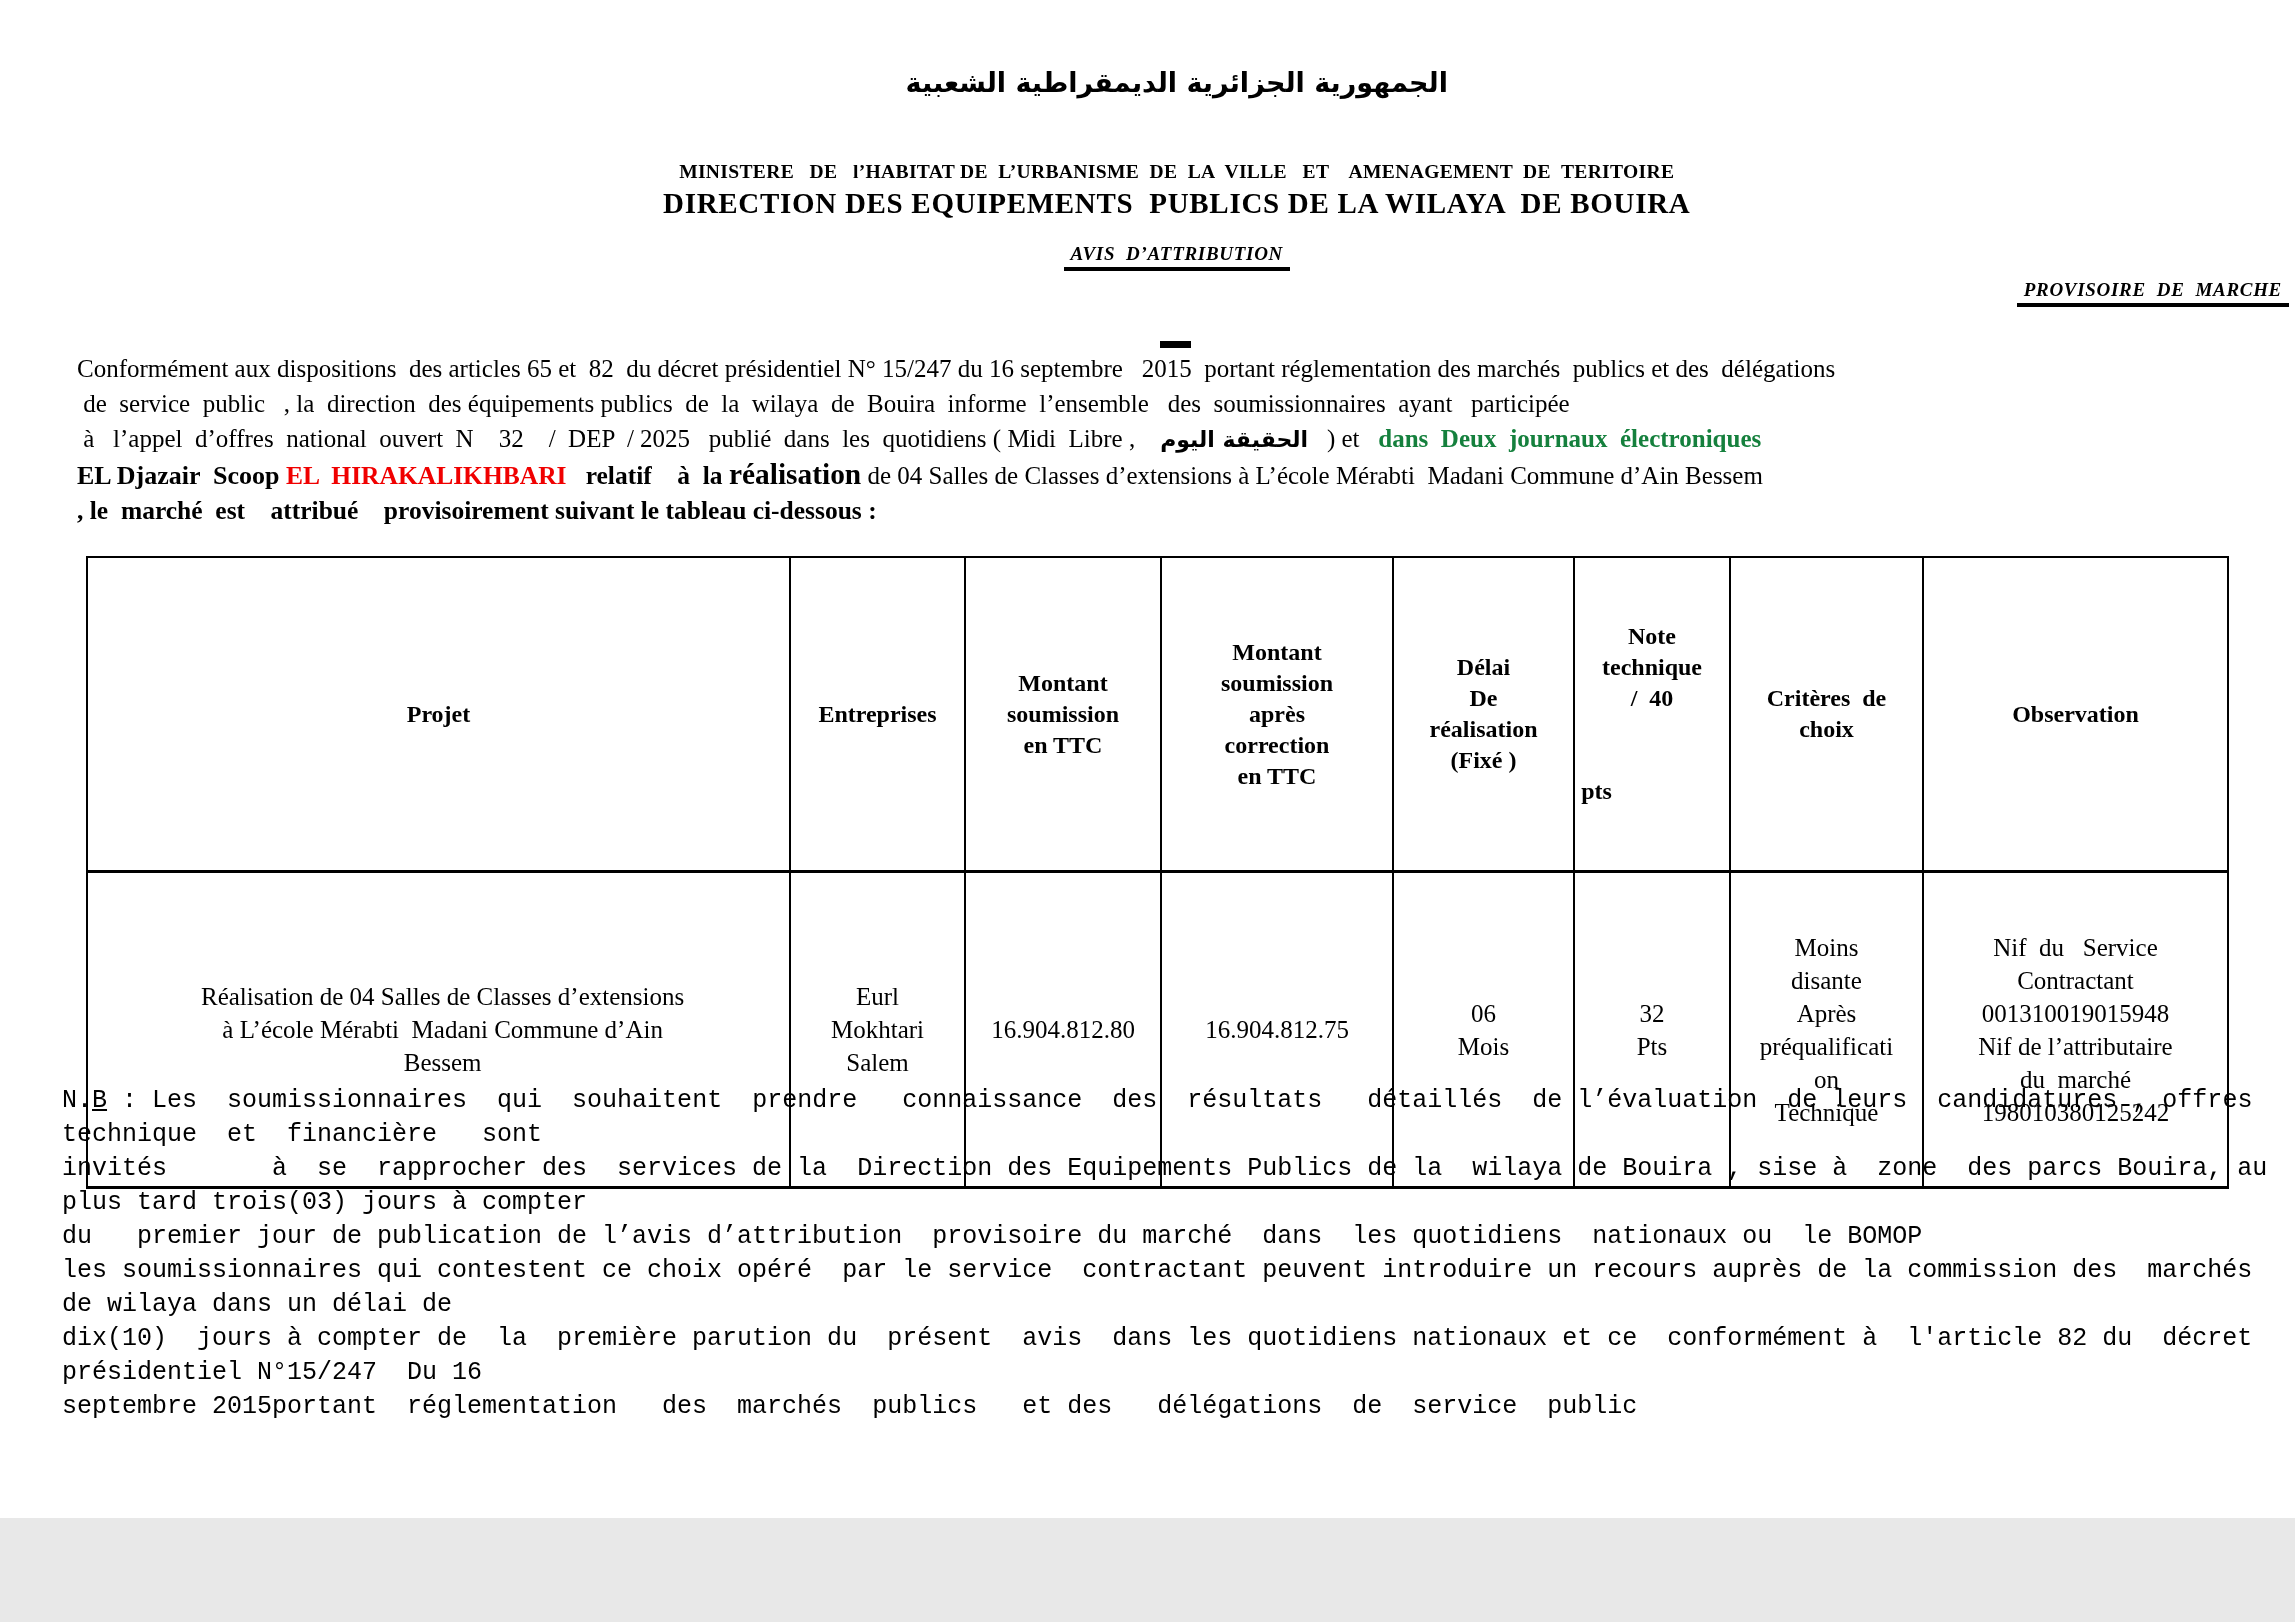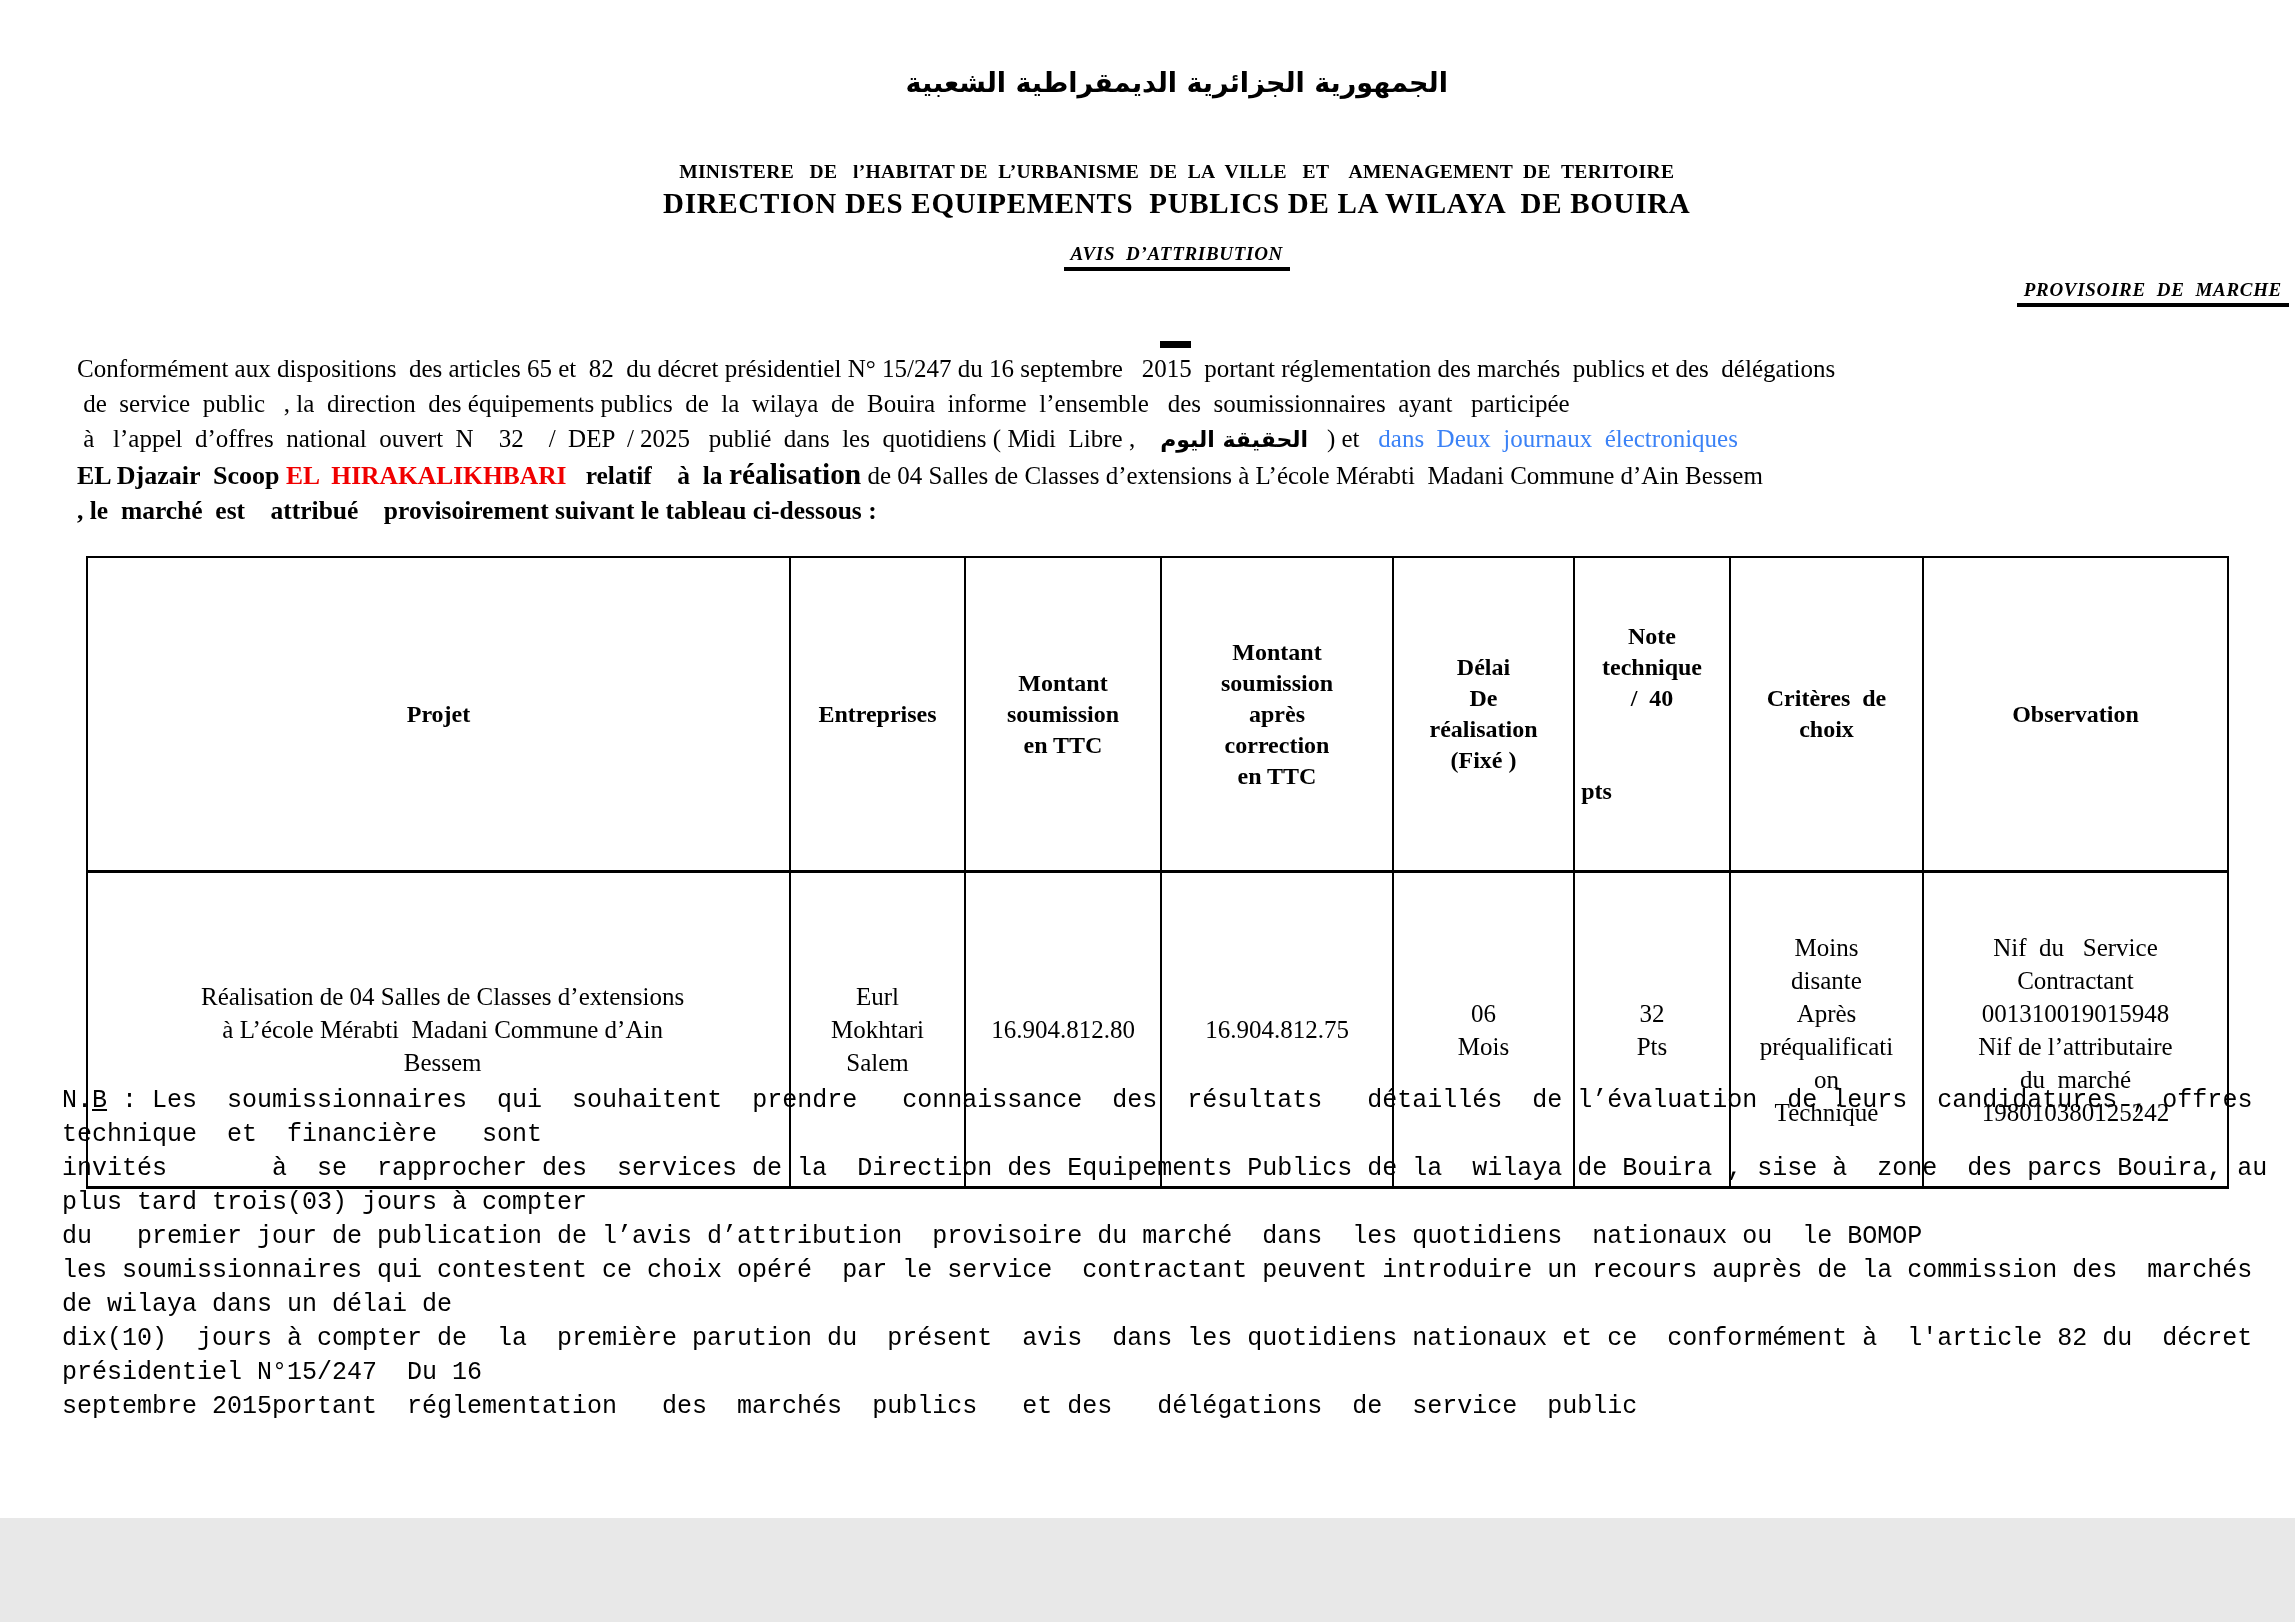--- a/index.html
+++ b/index.html
@@ -20,21 +20,21 @@
   .t-avis2{top:279px;text-align:right;}
   .avis-underline{display:inline-block;border-bottom:4.6px solid #000;padding:0 6.5px 2px 6.5px;font-size:19px;font-weight:700;letter-spacing:0.7px;white-space:pre-wrap;font-style:italic;}
   .sep-dash{position:absolute;left:1160px;top:341px;width:31px;height:6.5px;background:#000;}
 
   .intro{position:absolute;left:77px;top:351px;right:26px;font-size:25px;line-height:35px;}
   .line{white-space:pre-wrap;}
   .red{color:#f00000;font-weight:700;}
   .b-strong{font-weight:700;font-size:26px;}
   .b-mid{font-weight:700;font-size:25.5px;}
   .b-big{font-weight:700;font-size:29.4px;}
-  .red-cond{color:#3b82f6;}
+  .red-cond{color:#15803d;font-weight:bold;}
   .ar-inline{font-family:"DejaVu Sans",sans-serif;font-size:22px;font-weight:700;}
 
   .award-table{
     position:absolute;left:86px;top:556px;
     border-collapse:collapse;table-layout:fixed;width:2141px;
     border:2.6px solid #000;border-bottom-width:3.9px;
   }
   .award-table th,.award-table td{border:2px solid #000;overflow:hidden;}
   .award-table thead th{
     border-bottom:3.9px solid #000;

